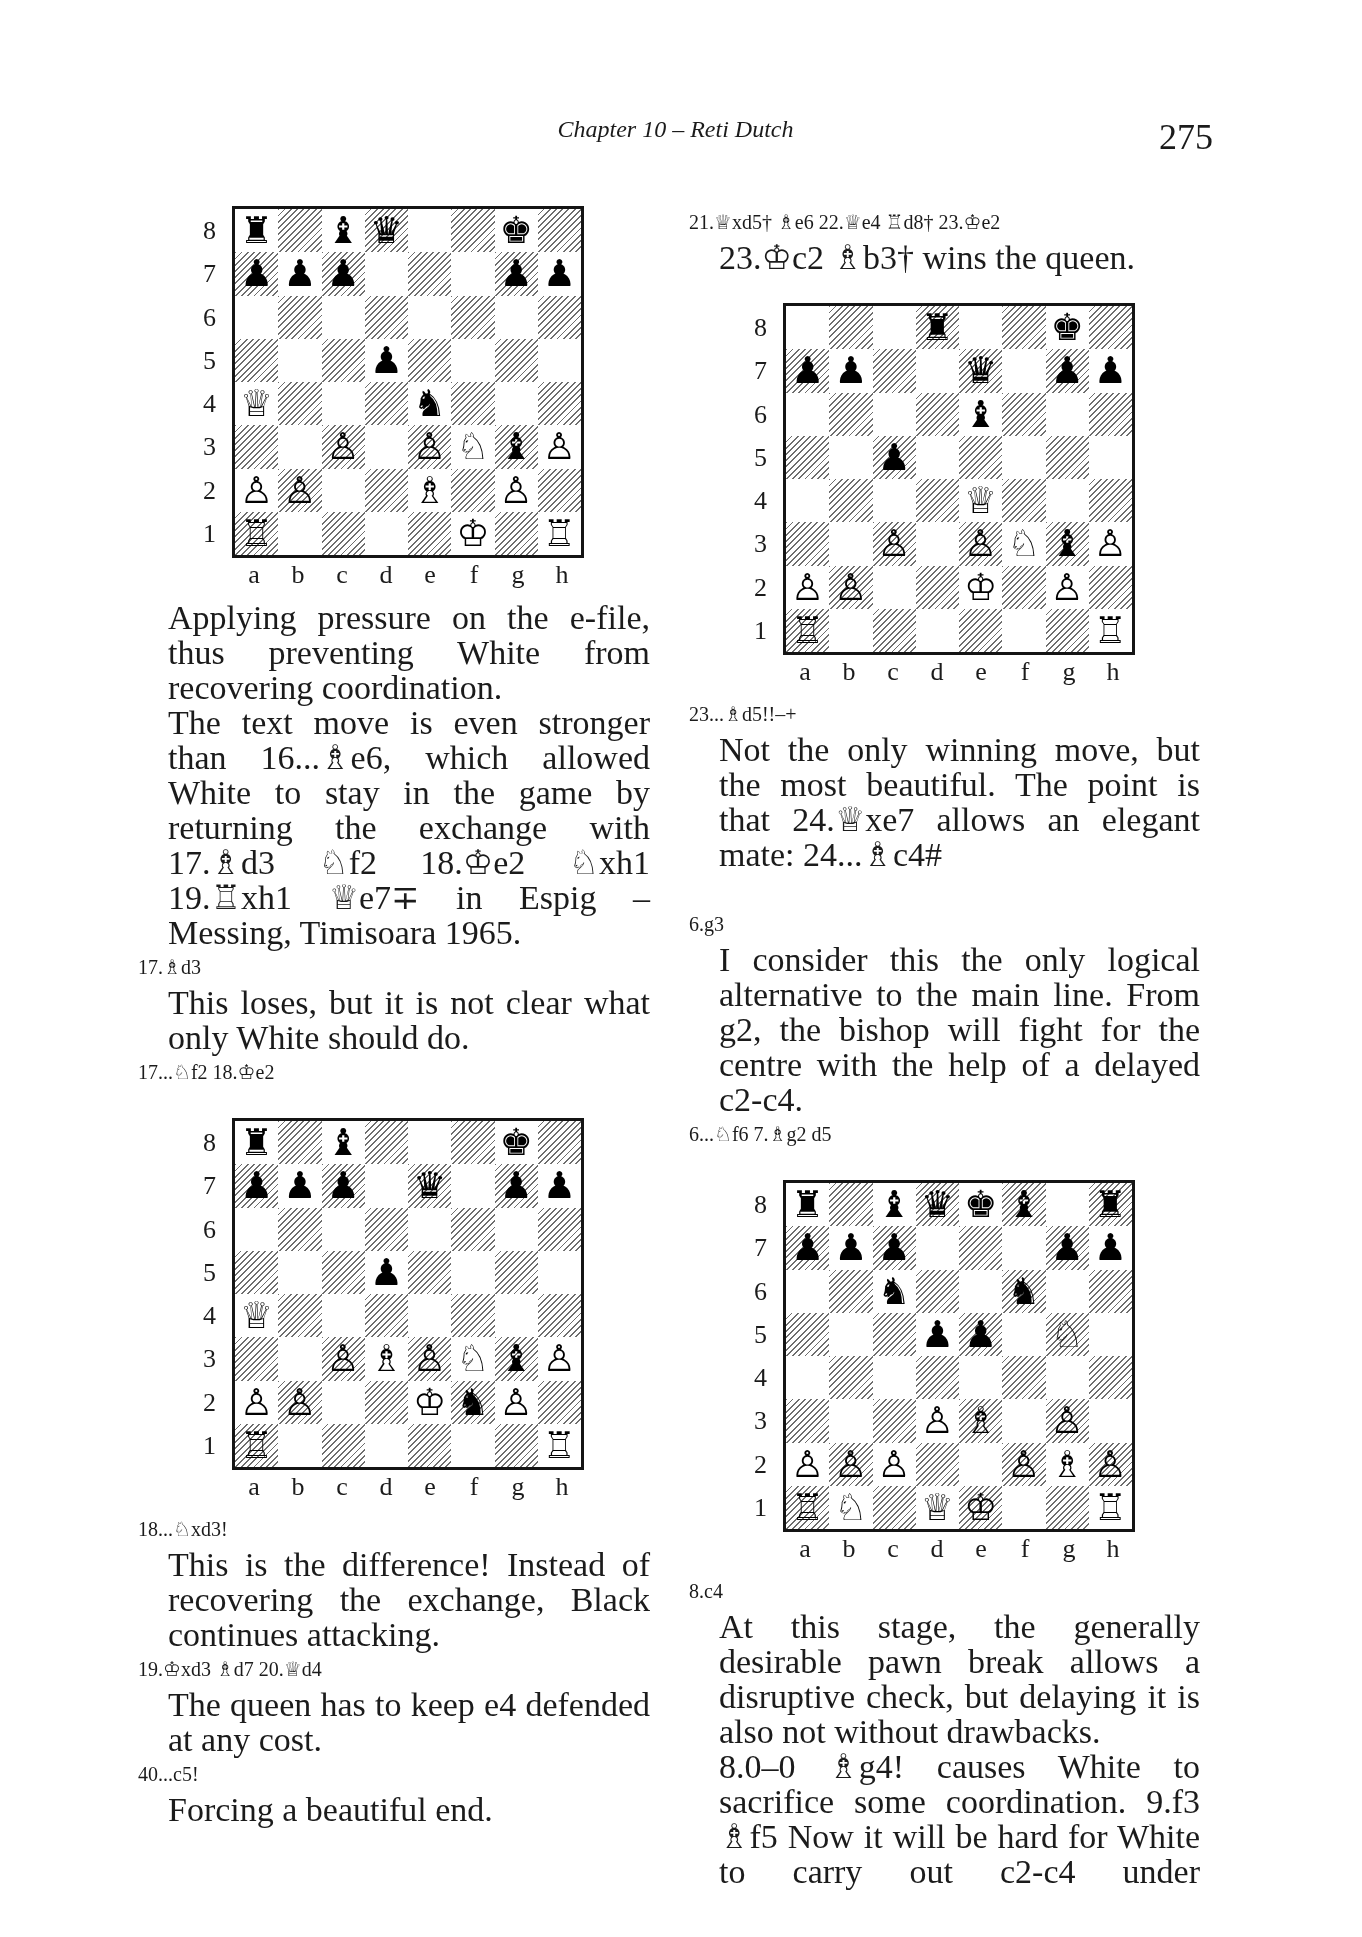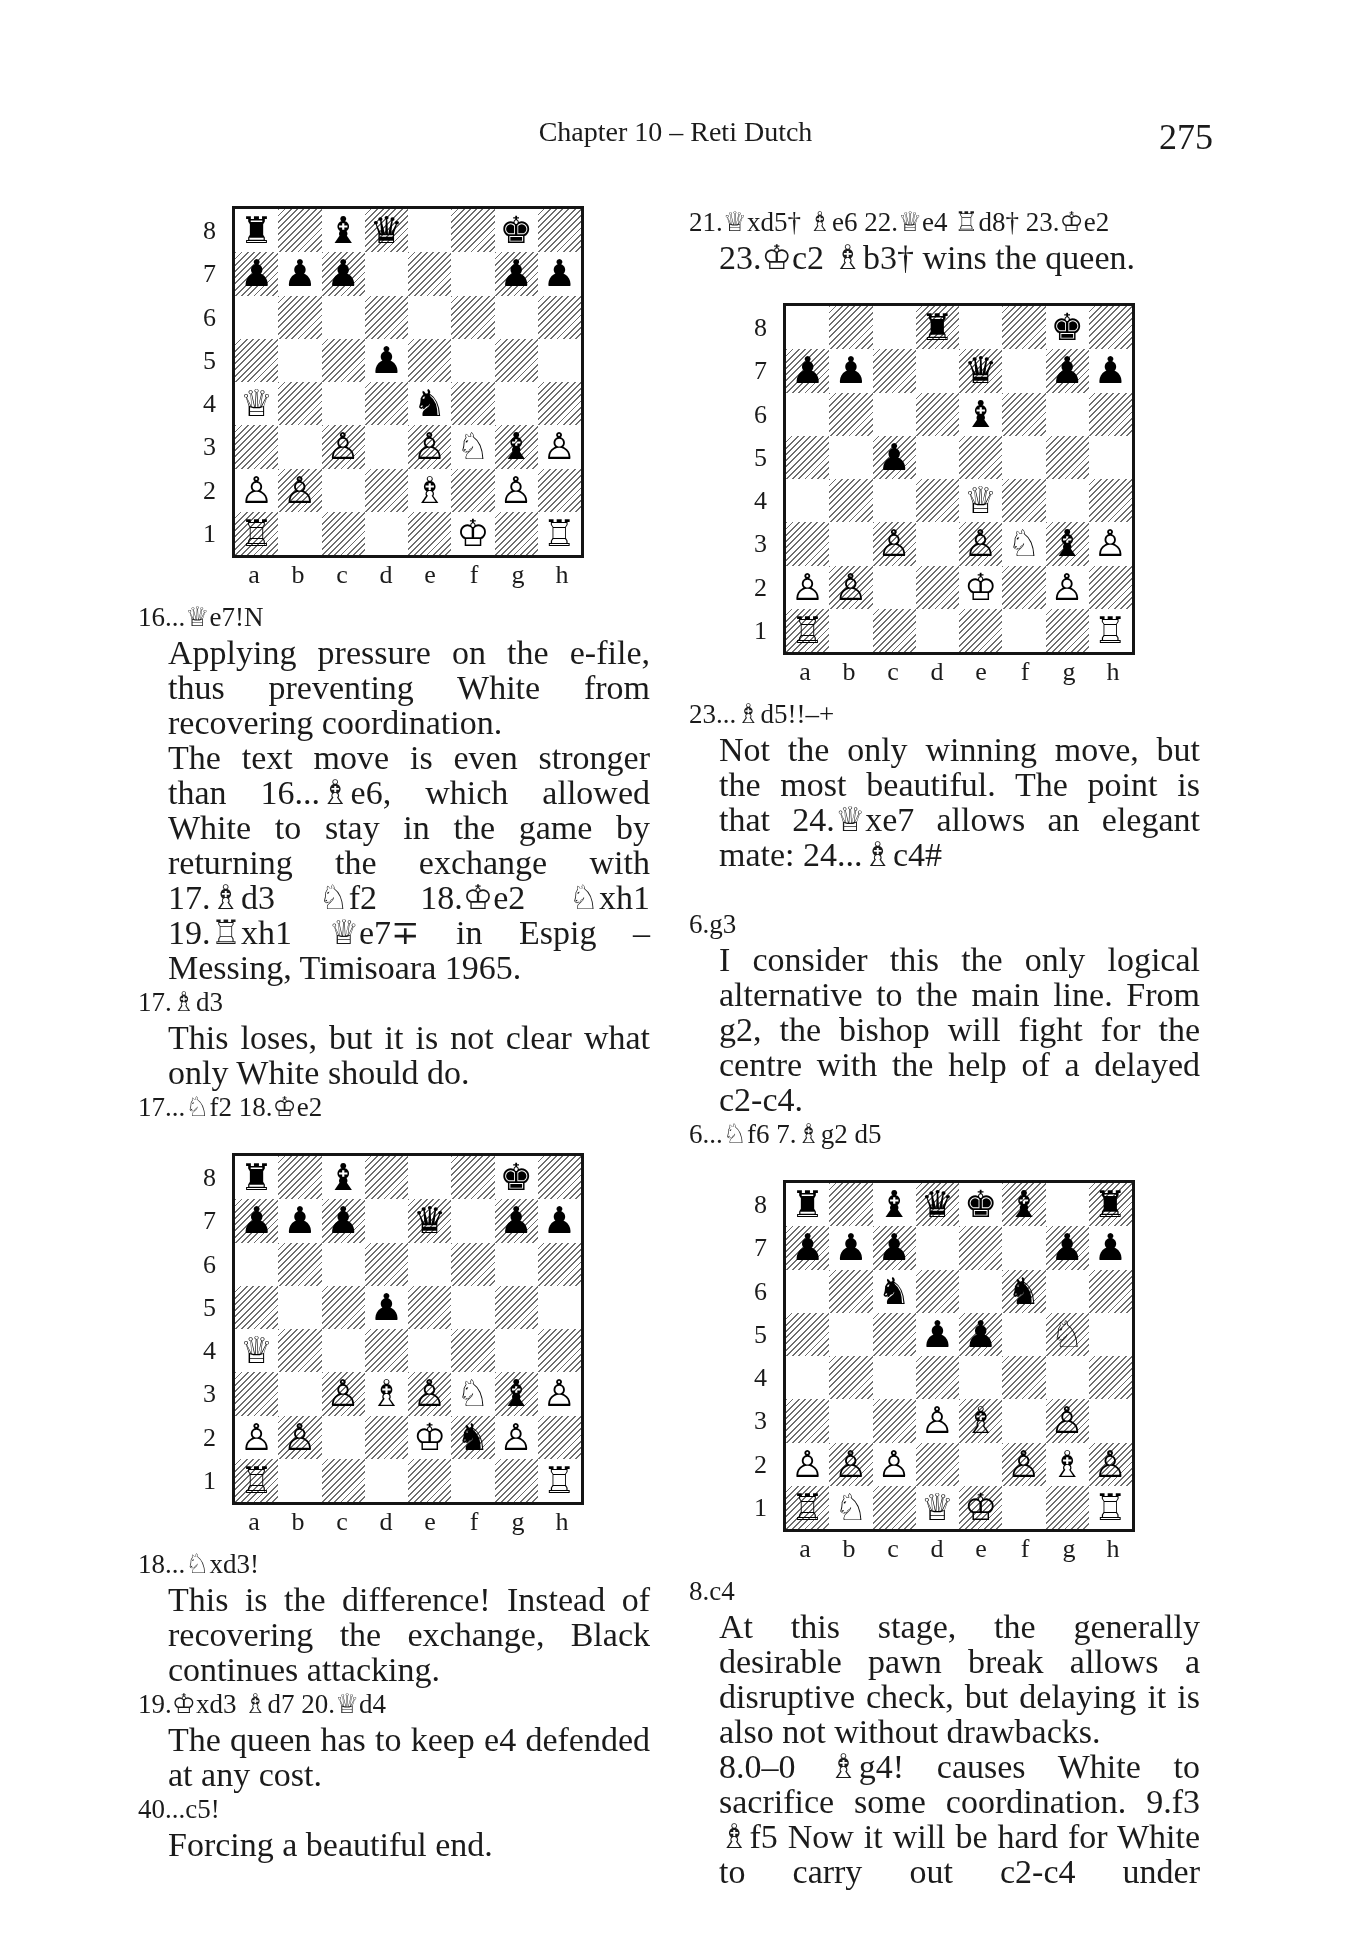--- a/index.html
+++ b/index.html
@@ -2,29 +2,29 @@
 <html><head>
 <meta charset="utf-8">
 <style>
   html,body { margin:0; padding:0; }
   body {
     width:1362px; height:1937px; position:relative;
     background:#ffffff; color:#1b1b1b;
     font-family:"Liberation Serif","DejaVu Serif","DejaVu Sans",serif;
   }
   .page-header { position:absolute; top:116px; left:138px; width:1075px; height:42px; }
-  .header-title { position:absolute; left:0; right:0; text-align:center; font-size:28px; }
+  .header-title { position:absolute; left:0; right:0; text-align:center; font-size:24px;font-style:italic; }
   .page-number { position:absolute; right:0; top:0; font-size:36px; }
 
   .content { position:absolute; left:138px; top:170px; width:1075px; display:flex; gap:39px; }
   .col { display:block; }
   .col-left  { width:512px; }
   .col-right { width:511px; }
 
-  .moves { font-size:27px; line-height:35px; white-space:normal;font-family:Liberation Serif, serif; }
+  .moves { font-size:20px; line-height:35px; white-space:normal; }
   .para  { font-size:34px; line-height:35px; padding-left:30px; text-align:justify; }
   .para.justify-last { text-align-last:justify; }
   .gap { height:35px; }
 
   .diagram { margin:28px 0 10px 0; }
   .col > .diagram:first-child { margin-top:36px; }
   .col > .moves:first-child   { margin-top:35px; }
 
   .board-row { display:flex; align-items:flex-start; margin-left:36px; }
   .rank-labels { width:58px; box-sizing:border-box; padding-top:3px; }
@@ -183,21 +183,20 @@
           <div class="file-label">a</div>
           <div class="file-label">b</div>
           <div class="file-label">c</div>
           <div class="file-label">d</div>
           <div class="file-label">e</div>
           <div class="file-label">f</div>
           <div class="file-label">g</div>
           <div class="file-label">h</div>
         </div>
       </div>
-      <div class="moves">16...♕e7!N</div>
       <div class="para">Applying pressure on the e-file, thus preventing White from recovering coordination.</div>
       <div class="para">The text move is even stronger than 16...♗e6, which allowed White to stay in the game by returning the exchange with 17.♗d3 ♘f2 18.♔e2 ♘xh1 19.♖xh1 ♕e7∓ in Espig – Messing, Timisoara 1965.</div>
       <div class="moves">17.♗d3</div>
       <div class="para">This loses, but it is not clear what only White should do.</div>
       <div class="moves">17...♘f2 18.♔e2</div>
       <div class="diagram">
         <div class="board-row">
           <div class="rank-labels">
             <div class="rank-label">8</div>
             <div class="rank-label">7</div>

